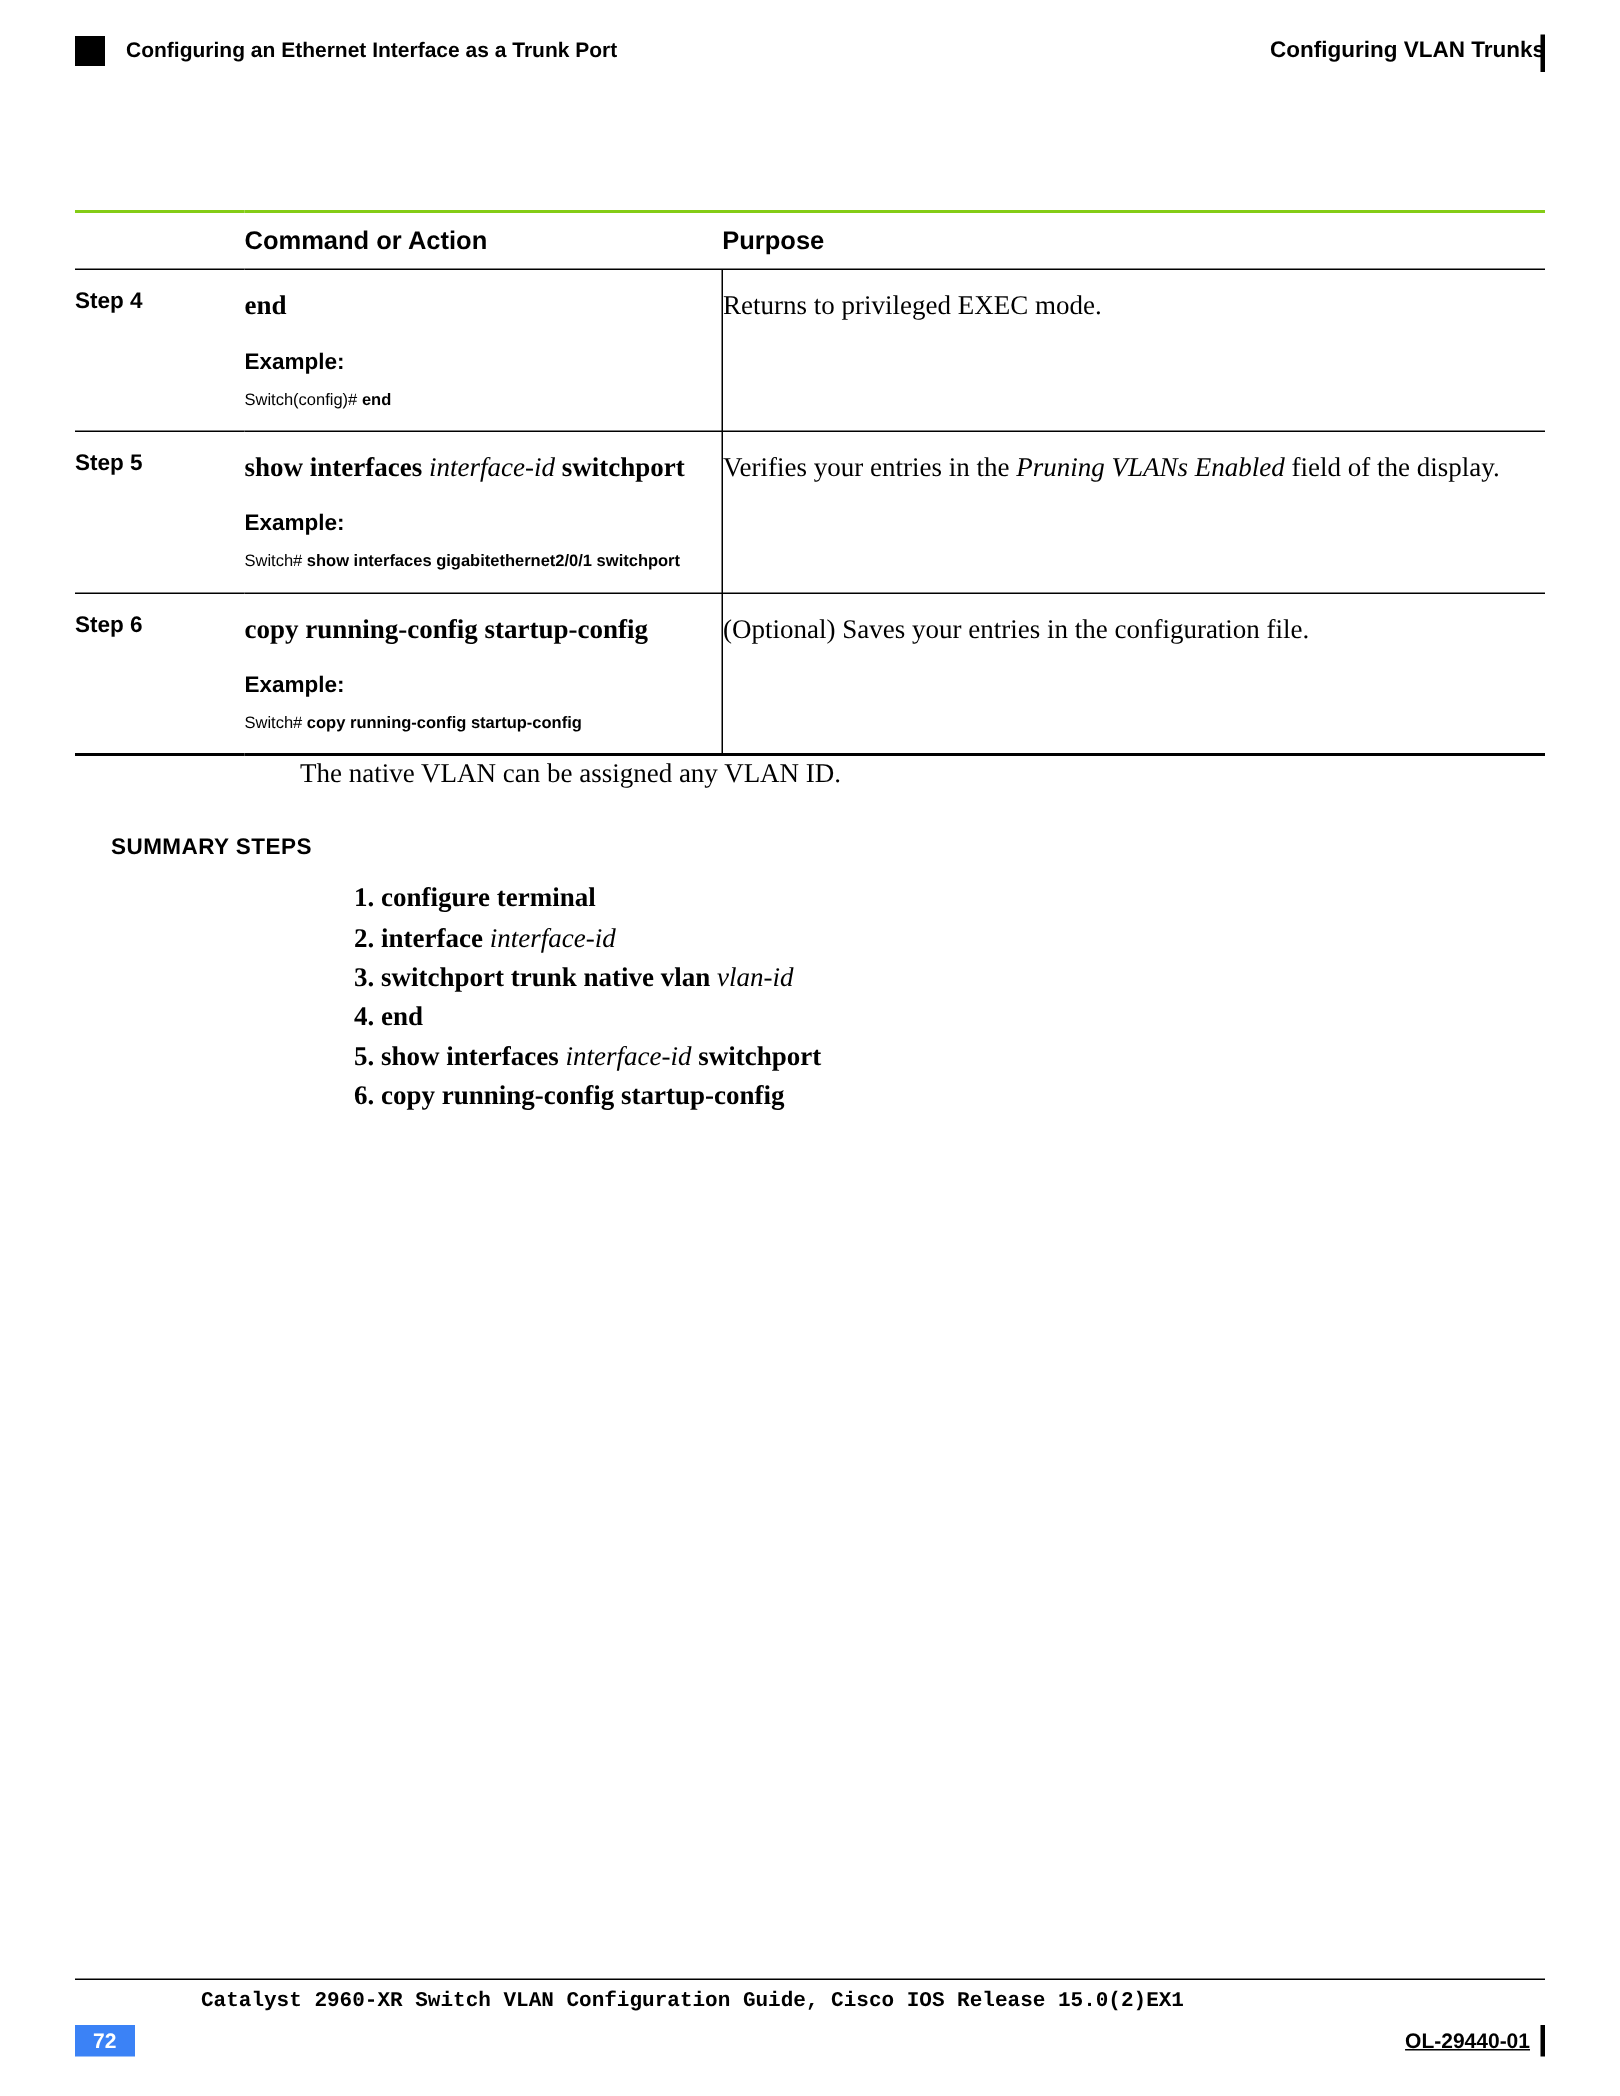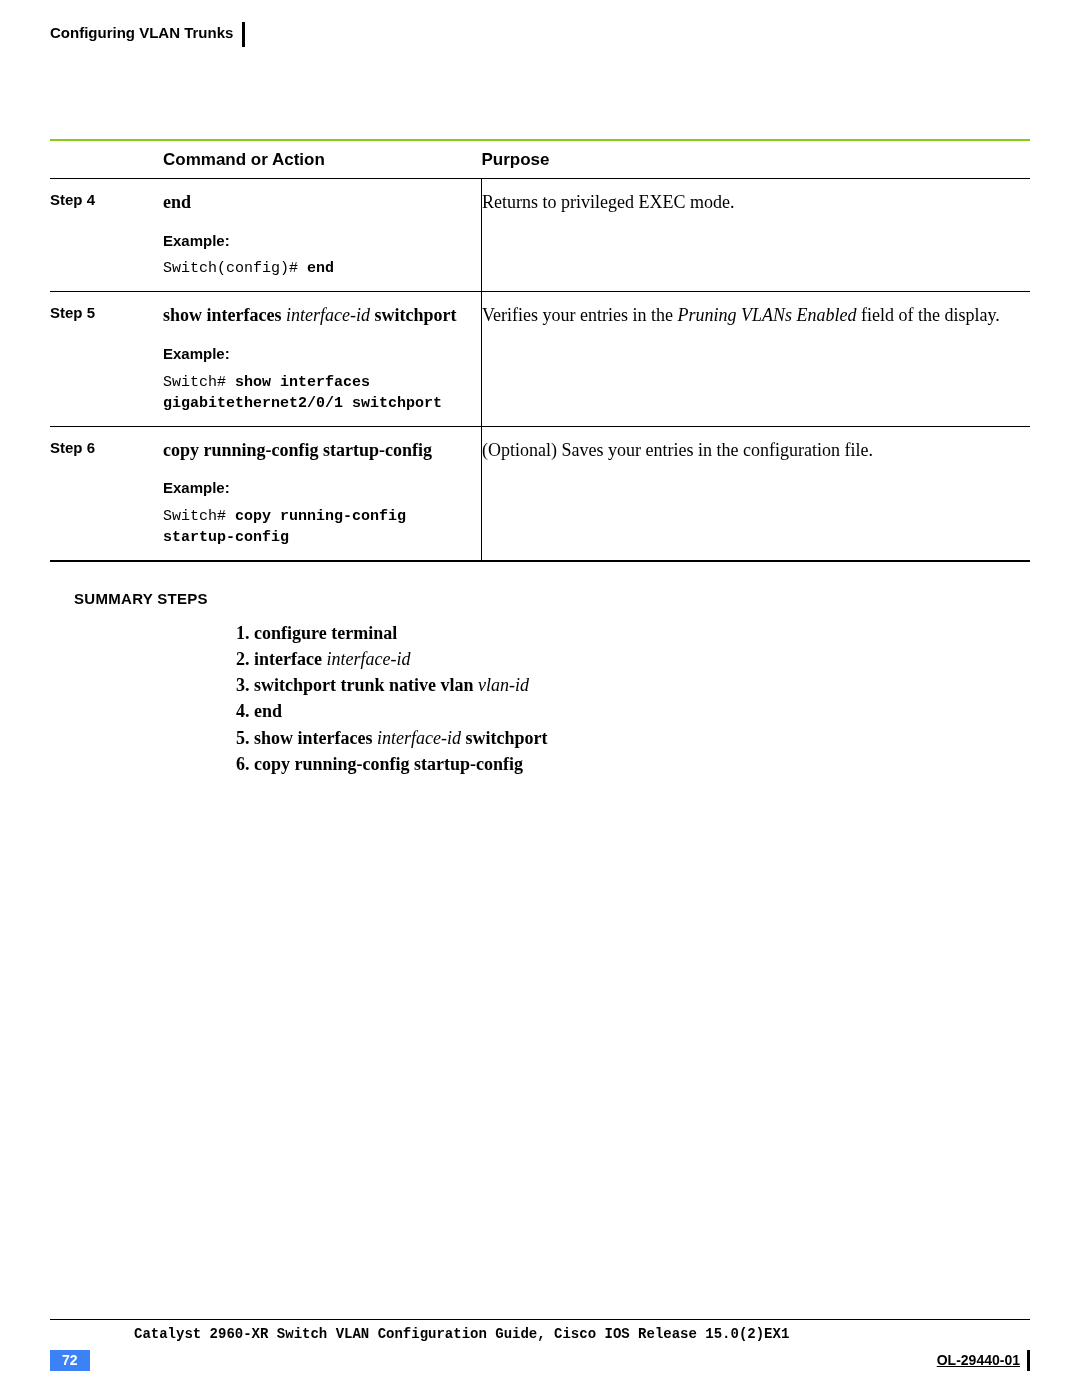--- a/index.html
+++ b/index.html
@@ -38,21 +38,20 @@
     display: inline-block;
   }
   .hdr-sub {
     font-weight: bold;
     font-size: 14px;
   }
   .hdr-right {
     font-weight: bold;
     font-size: 15px;
     position: relative;
-    padding-right: 12px;
   }
   .hdr-right::after {
     content: "";
     position: absolute;
     right: 0;
     top: -2px;
     bottom: -4px;
     width: 3px;
     background: #000;
   }
@@ -83,22 +82,22 @@
   table.cmd td.cmdcol {
     border-right: 1px solid #000;
   }
   table.cmd tr:last-child td {
     border-bottom: 2px solid #000;
   }
   .stepcol { width: 95px; font-family: Arial, Helvetica, sans-serif; font-weight: bold; font-size: 15px; }
   .excol   { width: 300px; }
   .cmd-main { margin-bottom: 18px; }
   .mono {
-    font-family: Liberation Mono, monospace;
-    font-size: 15px;
+    font-family: Liberation Sans, sans-serif;
+    font-size: 11px;
     white-space: pre-wrap;
     word-break: break-word;
     line-height: 1.4;
   }
   .mono .b { font-weight: bold; }
   .ex-label {
     font-family: Arial, Helvetica, sans-serif;
     font-weight: bold;
     font-size: 15px;
     margin: 4px 0 8px 0;
@@ -184,20 +183,24 @@
     width: 3px;
     background: #000;
   }
 </style>
 </head>
 <body>
 
 <div class="page">
 
   <div class="hdr">
+    <div class="hdr-left">
+      <span class="sq"></span>
+      <span class="hdr-sub">Configuring an Ethernet Interface as a Trunk Port</span>
+    </div>
     <div class="hdr-right">Configuring VLAN Trunks</div>
   </div>
 
   <table class="cmd">
     <thead>
       <tr>
         <th class="stepcol"></th>
         <th class="excol">Command or Action</th>
         <th>Purpose</th>
       </tr>
@@ -227,20 +230,21 @@
             <div class="cmd-main"><span class="bold">copy running-config startup-config</span></div>
             <div class="ex-label">Example:</div>
             <div class="mono"><span>Switch# </span><span class="b">copy running-config startup-config</span></div>
           </td>
           <td><span>(Optional) Saves your entries in the configuration file.</span></td>
         </tr>
       </tbody>
   </table>
 
   <div class="body-indent" id="section-paras">
+      <p>The native VLAN can be assigned any VLAN ID.</p>
     </div>
 
   <h3 class="sub">SUMMARY STEPS</h3>
   <ol class="summary" id="summary-list">
       <li><span class="bold">configure terminal</span></li>
       <li><span class="bold">interface </span><span class="italic">interface-id</span></li>
       <li><span class="bold">switchport trunk native vlan </span><span class="italic">vlan-id</span></li>
       <li><span class="bold">end</span></li>
       <li><span class="bold">show interfaces </span><span class="italic">interface-id</span><span class="bold"> switchport</span></li>
       <li><span class="bold">copy running-config startup-config</span></li>

